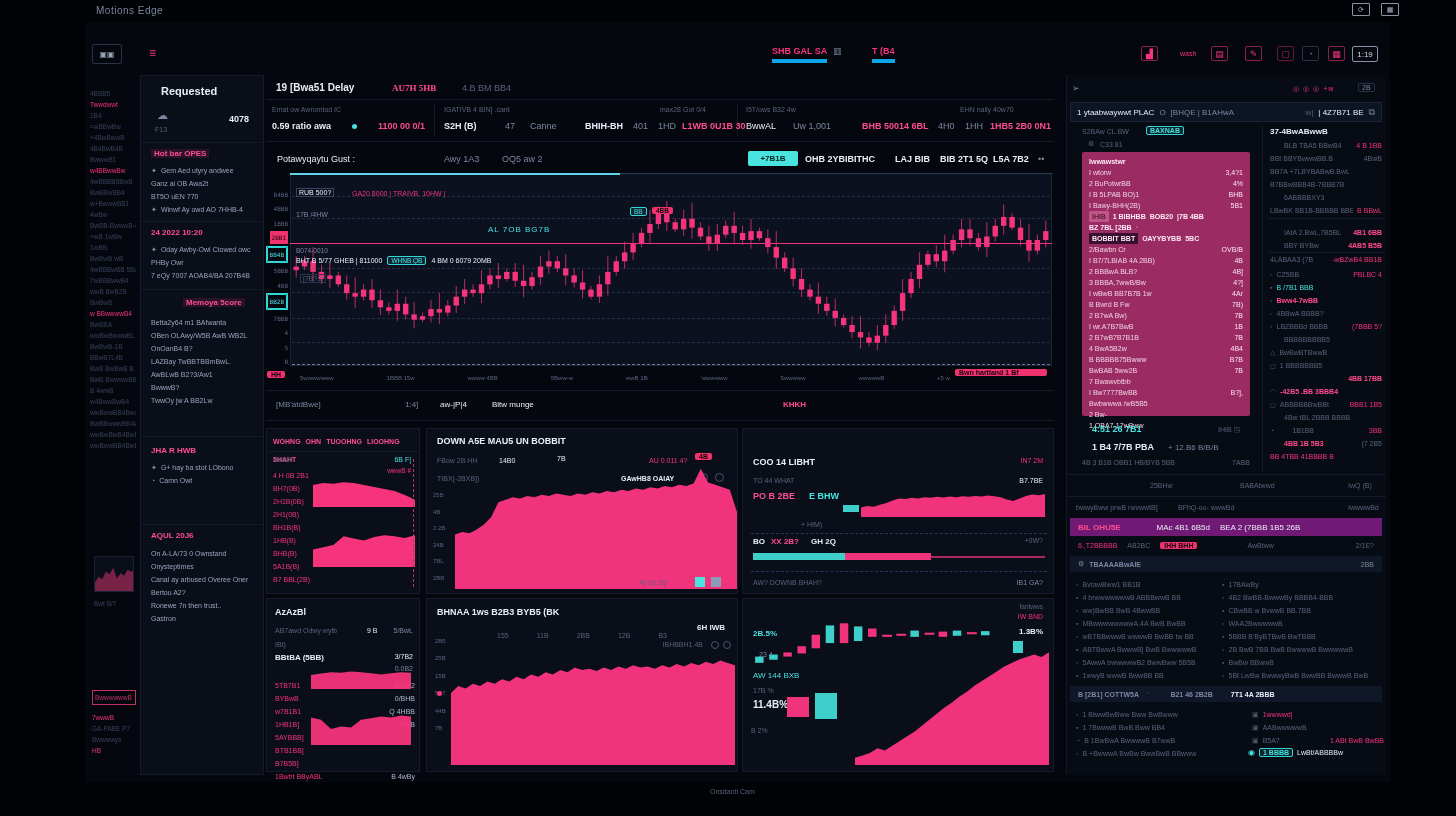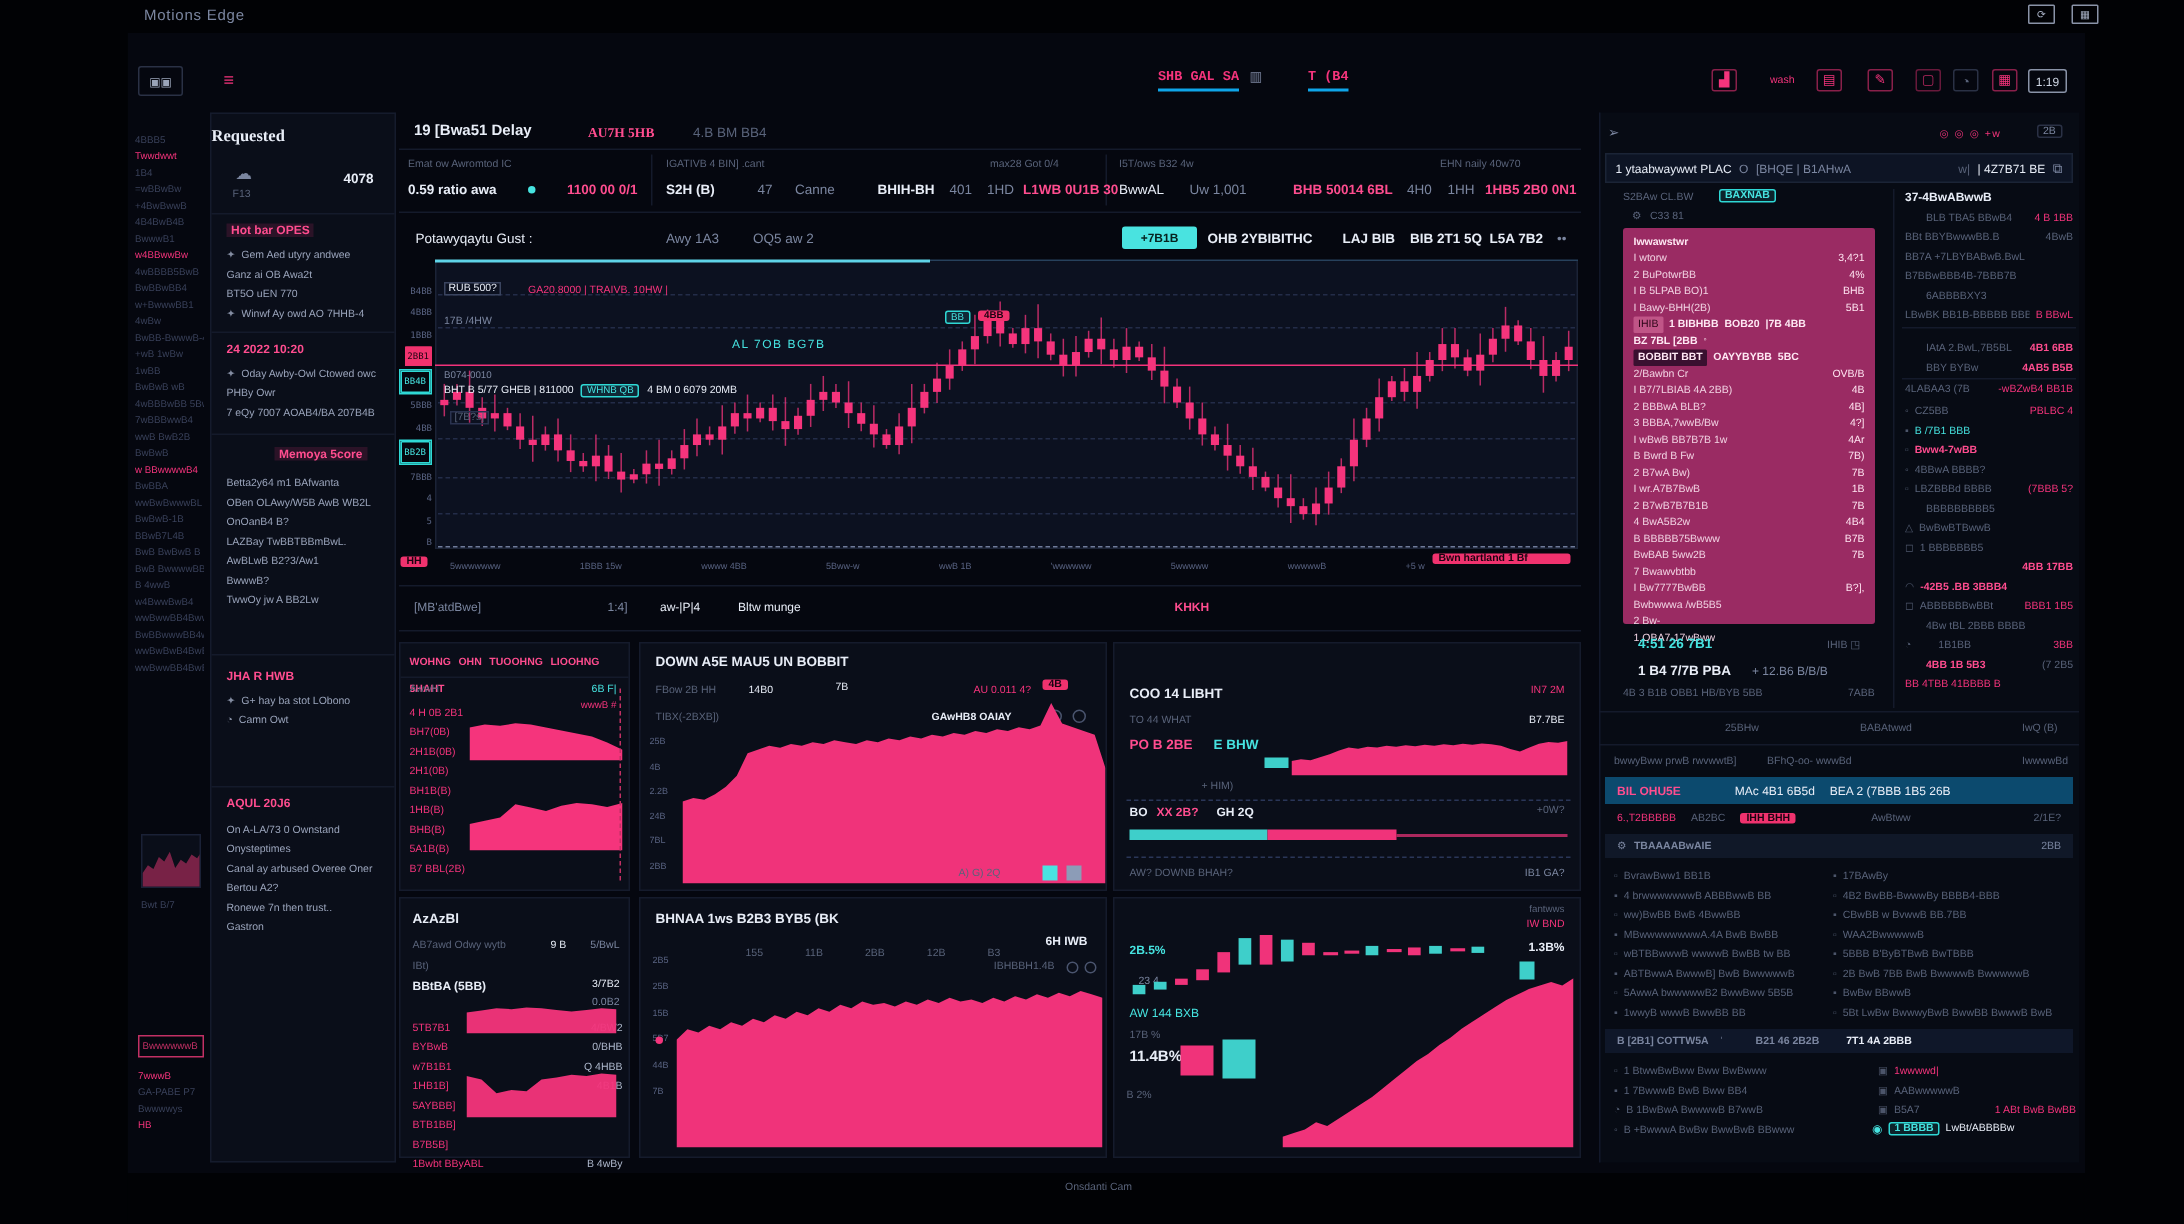--- a/index.html
+++ b/index.html
@@ -19,21 +19,21 @@
   .lrow .lv{flex:0 0 auto;text-align:right;white-space:nowrap;}
   .ind{padding-left:14px;}
   .chip-cy{display:inline-block;border:1px solid #2fd8d5;background:rgba(47,216,213,.12);color:#46e3e0;padding:0 3px;border-radius:2px;}
   .chip-pk{display:inline-block;background:#f0326e;color:#1a0310;padding:0 4px;border-radius:2px;font-weight:bold;}
   .dash{border-top:1px dashed #232c48;}
   .ybox{display:inline-block;padding:0 2px;border-radius:1px;}
   .pkbox{background:#f0326e;color:#200312;}
   .cybox{border:1px solid #2fd8d5;color:#46e3e0;}
   .icon16{width:17px;height:15px;border:1px solid rgba(245,52,124,.55);border-radius:2px;color:#f5347c;font-size:9px;display:flex;align-items:center;justify-content:center;}
   .wicon{width:18px;height:13px;border:1px solid #8a93a8;border-radius:1px;color:#aab4c8;font-size:7px;display:flex;align-items:center;justify-content:center;}
-  .tabu{border-bottom:2px solid #0ea5e9;padding-bottom:3px;font-family:Liberation Mono, monospace;}
+  .tabu{border-bottom:4px solid #0ea5e9;padding-bottom:3px;}
   .railrow{line-height:11px;font-size:6.5px;color:#39415a;white-space:nowrap;overflow:hidden;}
   .railrow.pk{color:#c23064;}
   .mg-table{background:#9a2b63;border-radius:2px;color:#f2d3e3;}
   .mg-table .lrow{line-height:11px;padding:0 7px;}
   .mg-table .lv{color:#ffe4f1;}
   svg{display:block;}
 </style>
 </head>
 <body>
 
@@ -200,21 +200,21 @@
       </div>
       <div class="lrow railrow">
         <span class="ll ">Bwwwwys</span>
       </div>
       <div class="lrow railrow">
         <span class="ll pk">HB</span>
       </div>
     </div>
 
   <div class="abs panel" style="left:140px;top:75px;width:124px;height:700px;">
-    <div class="abs t11 br bold" style="left:0;top:9px;font-family:Liberation Serif, serif;">Requested</div>
+    <div class="abs t11 br bold" style="left:20px;top:9px;">Requested</div>
     <div class="abs t11 dm2" style="left:16px;top:33px;">☁</div>
     <div class="abs t7 dim" style="left:14px;top:50px;">F13</div>
     <div class="abs t9 br bold" style="right:14px;top:38px;">4078</div>
     <div class="abs hr" style="left:0;top:66px;width:100%;"></div>
 
     <div class="abs t8 pkb" style="left:10px;top:73px;background:rgba(245,52,124,.14);padding:0 3px;">Hot bar OPES</div>
     <div class="abs t7" style="left:10px;top:88px;width:106px;color:#9aa4bb;">
         <div class="lrow ">
           <span class="li">✦</span>
           <span class="ll ">Gem Aed utyry andwee</span>
@@ -1053,21 +1053,21 @@
   <div class="abs hr" style="left:1066px;top:474px;width:320px;"></div>
   <div class="abs t7 dim" style="left:1150px;top:482px;">25BHw</div>
   <div class="abs t7 dim" style="left:1240px;top:482px;">BABAtwwd</div>
   <div class="abs t7 dim" style="left:1348px;top:482px;">IwQ (B)</div>
   <div class="abs hr" style="left:1066px;top:496px;width:320px;"></div>
 
   <div class="abs t7 dim" style="left:1076px;top:504px;">bwwyBww prwB rwvwwtB]</div>
   <div class="abs t7 dim" style="left:1178px;top:504px;">BFhQ-oo- wwwBd</div>
   <div class="abs t7 dim" style="left:1348px;top:504px;">IwwwwBd</div>
 
-  <div class="abs flex" style="left:1070px;top:518px;width:312px;height:18px;background:#0c4a6e;padding:0 8px;gap:10px;">
+  <div class="abs flex" style="left:1070px;top:518px;width:312px;height:18px;background:#701a75;padding:0 8px;gap:10px;">
     <span class="t8 pkb">BIL OHU5E</span>
     <span class="t8 br" style="margin-left:26px;">MAc 4B1 6B5d</span>
     <span class="t8 br">BEA 2 (7BBB 1B5 26B</span>
   </div>
   <div class="abs flex" style="left:1070px;top:538px;width:312px;height:14px;padding:0 8px;gap:10px;">
     <span class="t7 pk">6.,T2BBBBB</span>
     <span class="t7 dim">AB2BC</span>
     <span class="chip-pk t7">IHH BHH</span>
     <span class="t7 dim" style="margin-left:40px;">AwBtww</span>
     <span class="t7 dim" style="margin-left:auto;">2/1E?</span>

